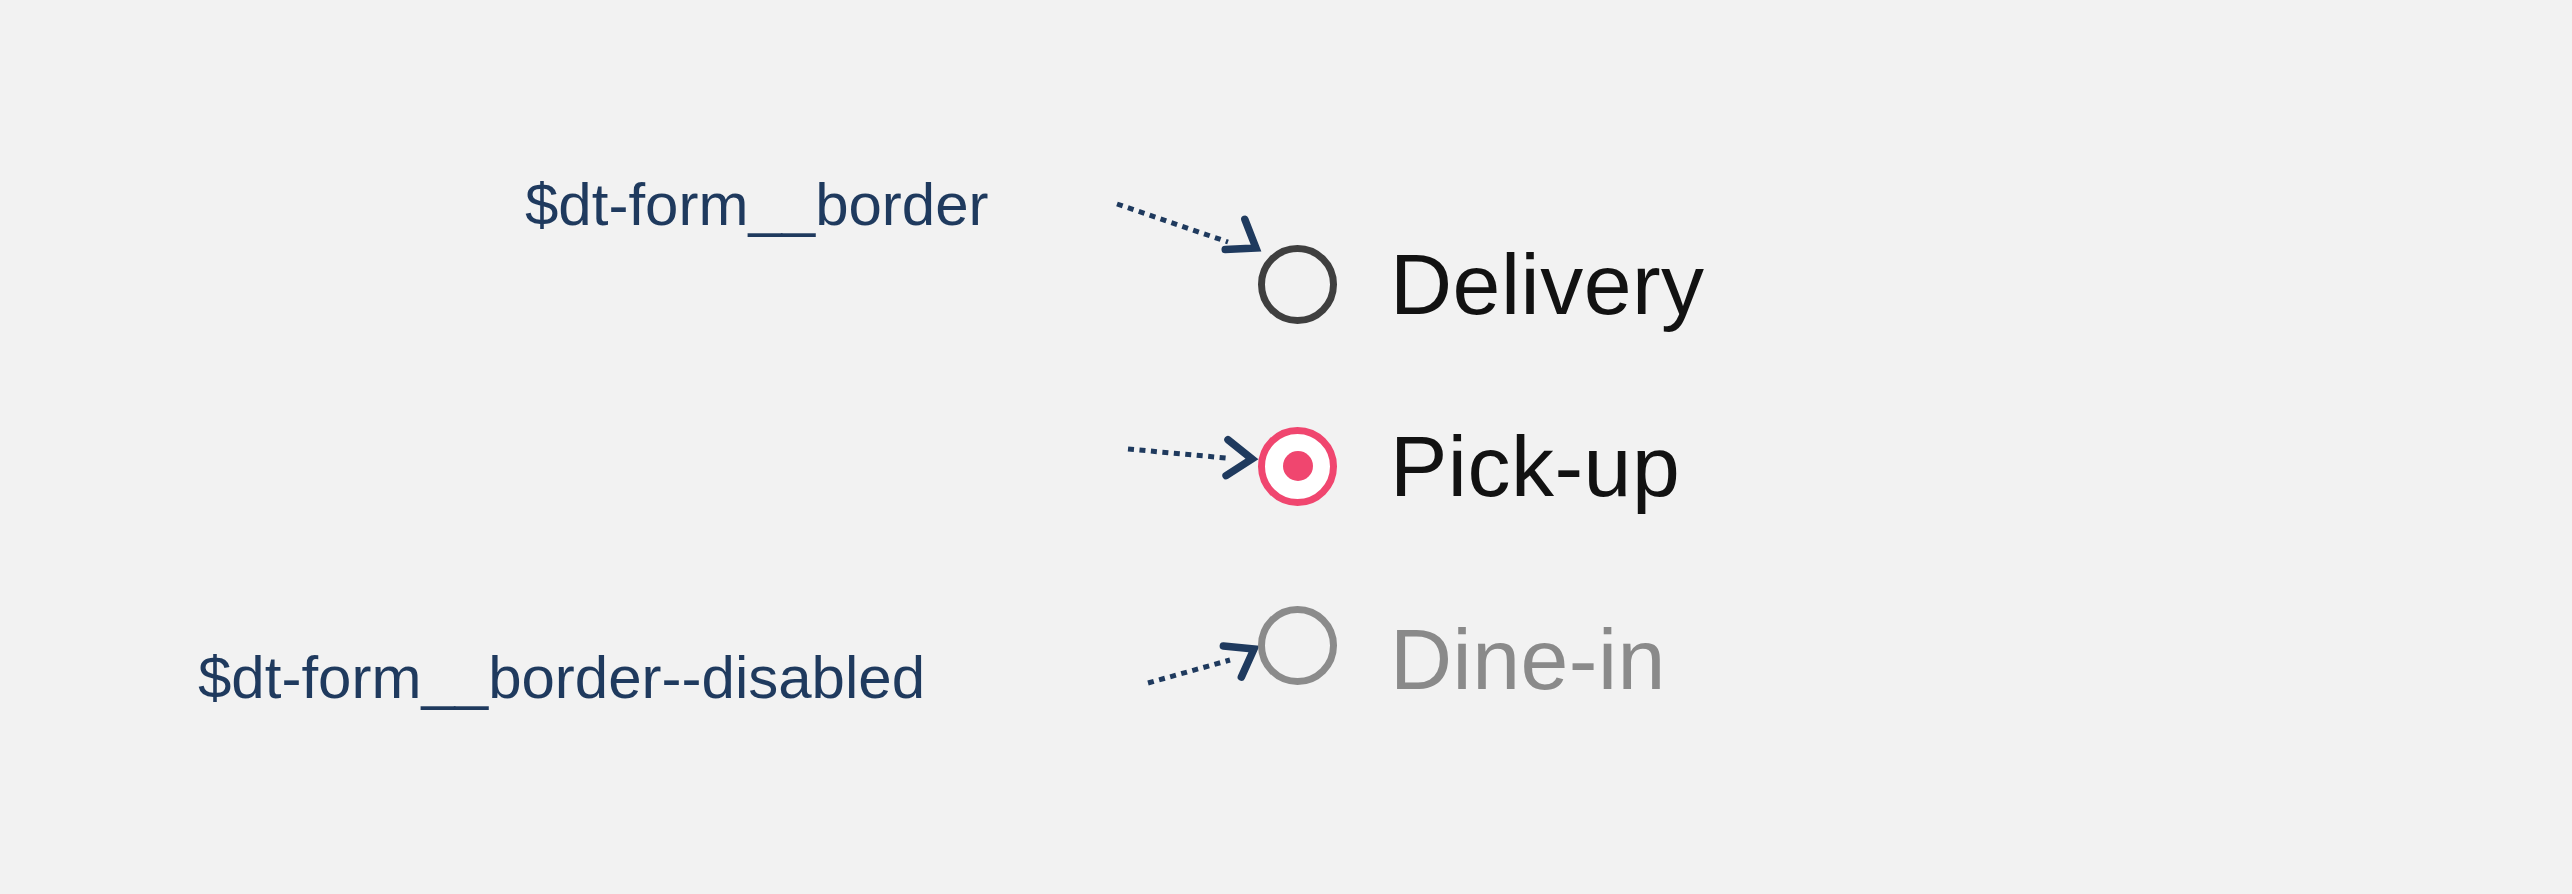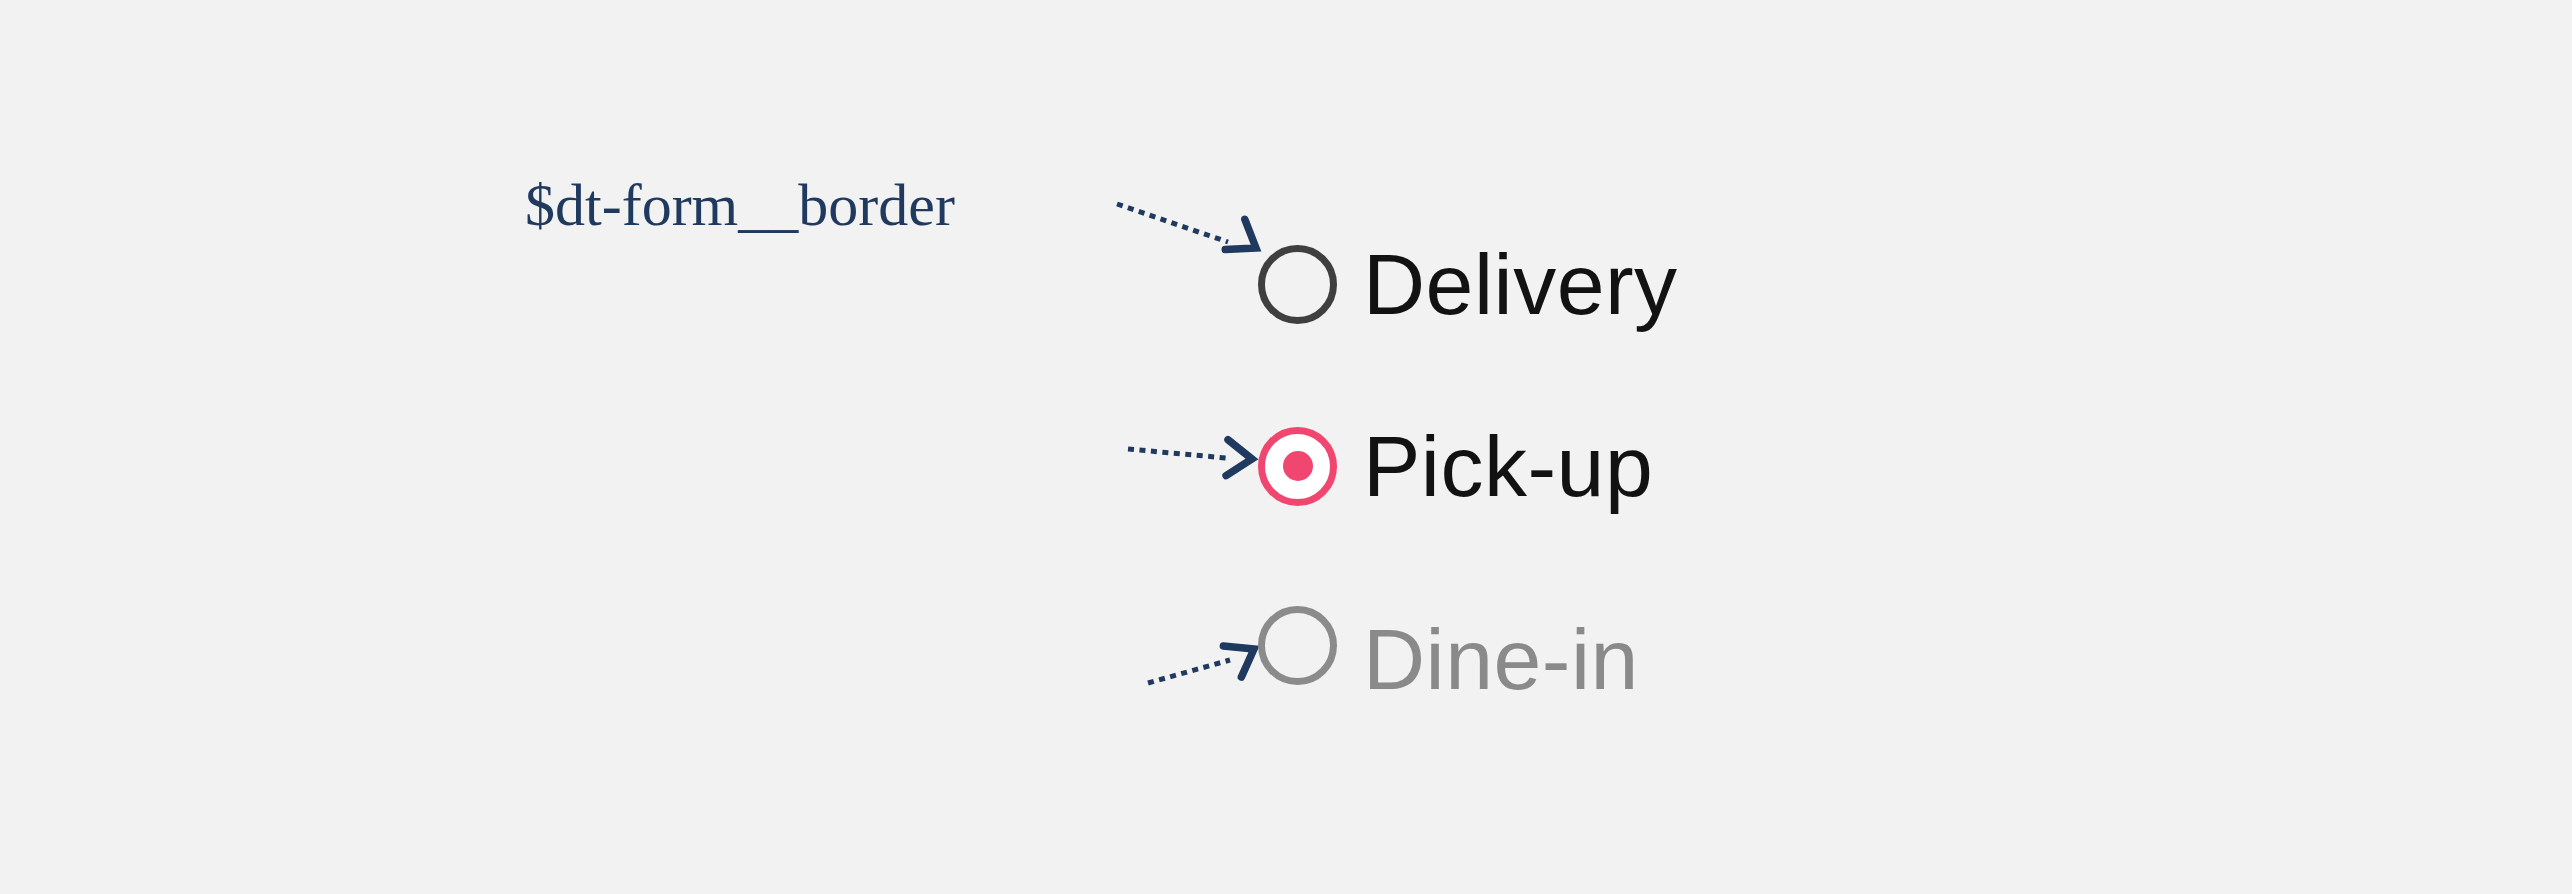--- a/index.html
+++ b/index.html
@@ -21,21 +21,21 @@
     font-family: "Liberation Sans", sans-serif;
     position: relative;
   }
   .stage {
     position: absolute;
     inset: 0;
   }
   
   .token {
     position: absolute;
-    font-family: Liberation Serif, serif;
+    font-family: Liberation Sans, sans-serif;
     font-size: 60px;
     line-height: 72px;
     color: var(--annotation);
     white-space: nowrap;
   }
   .token-1 { left: 525px; top: 169px; }
   .token-2 { left: 192px; top: 430px; }
   .token-3 { left: 198px; top: 642px; }
 
   
@@ -58,21 +58,21 @@
     stroke-linecap: round;
     stroke-linejoin: miter;
   }
 
   
   .radio-row {
     position: absolute;
     height: 100px;
     display: flex;
     align-items: center;
-    gap: 26px;
+    gap: 53px;
     left: 1258px;
   }
   .row-1 { top: 234px; }
   .row-2 { top: 416px; justify-content: space-between; }
   .row-3 { top: 595px; }
 
   .radio {
     width: 79px;
     height: 79px;
     border-radius: 50%;
@@ -117,20 +117,21 @@
     </g>
     <g>
       <line class="shaft" x1="1148" y1="683" x2="1230" y2="660"></line>
       <polyline class="head" points="-25,-18 0,0 -25,18" transform="translate(1254,649) rotate(-30)"></polyline>
     </g>
   </svg>
 
   <div class="token token-1">$dt-form__border</div>
 
 
+  <div class="token token-3">$dt-form__border--disabled</div>
 
   <div class="radio-row row-1" role="radio" aria-checked="false">
     <span class="radio radio-default"></span>
     <span class="radio-label">Delivery</span>
   </div>
 
   <div class="radio-row row-2" role="radio" aria-checked="true">
     <span class="radio radio-active">
         <span class="dot"></span>
       </span>

